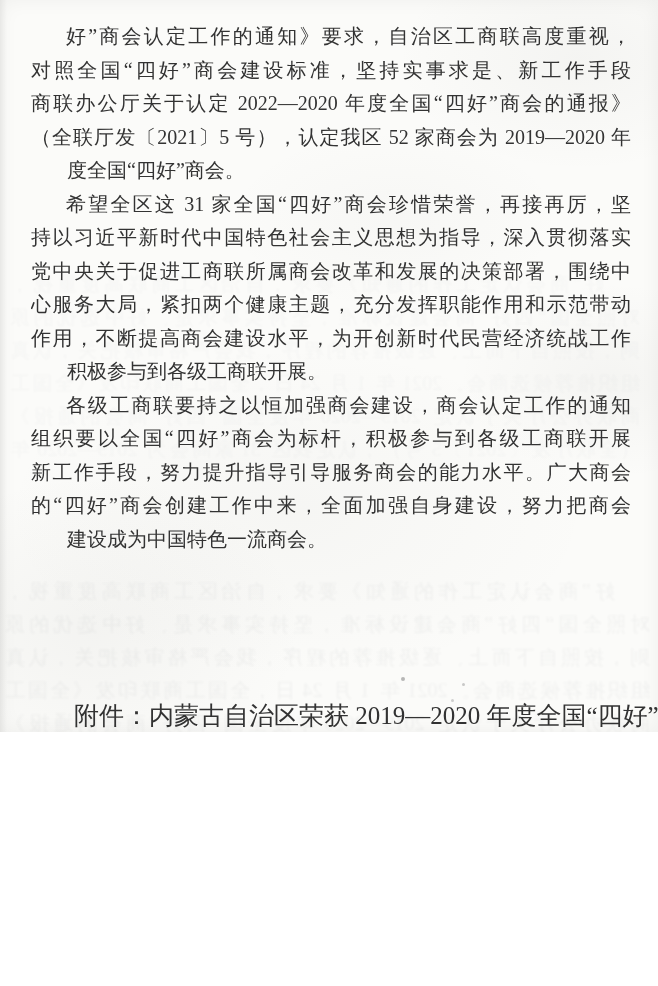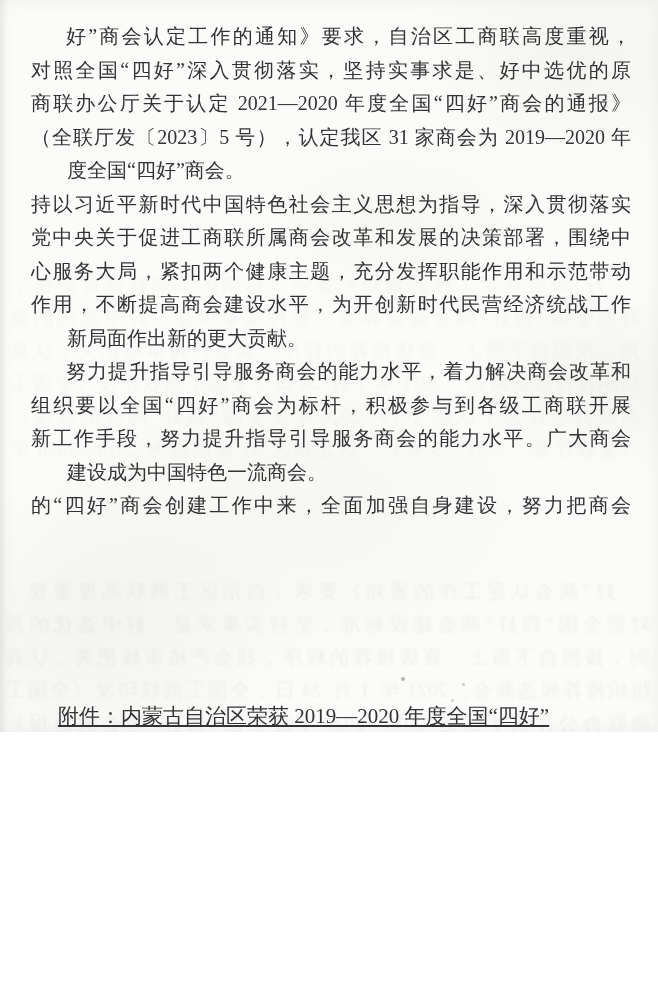--- a/index.html
+++ b/index.html
@@ -18,21 +18,21 @@
   .page::after{content:"";position:absolute;inset:0;box-shadow:inset 0 0 20px rgba(0,0,0,.05);pointer-events:none;}
 
   
   .bodytext{position:absolute;left:31px;top:20px;width:600px;font-size:20px;line-height:33.5px;}
   .bline{text-align:justify;height:33.5px;overflow:hidden;}
   .jl{text-align-last:justify;}
   .el{text-align-last:left;margin-left:36px;}
   .ind{text-indent:35px;}
 
   
-  .attach1{position:absolute;left:58px;top:702px;font-size:21px;line-height:28px;white-space:nowrap;text-decoration:underline;}
+  .attach1{position:absolute;left:74px;top:702px;font-size:25px;line-height:28px;white-space:nowrap;}
   .attach2{position:absolute;left:119px;top:742px;font-size:20px;line-height:28px;white-space:nowrap;}
 
   
   .sig-org{position:absolute;left:266px;top:839px;font-size:21px;line-height:28px;white-space:nowrap;}
   .sig-date{position:absolute;left:302px;top:876px;font-size:15px;line-height:28px;white-space:nowrap;}
   .pagenum{position:absolute;left:262px;top:934px;font-size:20px;letter-spacing:4px;color:#3a3a3a;}
 
   
   .ghost{position:absolute;transform:scaleX(-1);color:#384048;filter:blur(1.1px);
          font-size:20px;line-height:33px;overflow:hidden;pointer-events:none;}
@@ -76,34 +76,35 @@
       <div class="bline ind jl">希望全区这 31 家全国“四好”商会珍惜荣誉，再接再厉，坚</div>
       <div class="bline jl">持以习近平新时代中国特色社会主义思想为指导，深入贯彻落实</div>
       <div class="bline jl">党中央关于促进工商联所属商会改革和发展的决策部署，围绕中</div>
       <div class="bline jl">心服务大局，紧扣两个健康主题，充分发挥职能作用和示范带动</div>
       <div class="bline jl">作用，不断提高商会建设水平，为开创新时代民营经济统战工作</div>
       <div class="bline el">新局面作出新的更大贡献。</div>
     </div>
 
   <div class="bodytext">
       <div class="bline ind jl">好”商会认定工作的通知》要求，自治区工商联高度重视，</div>
-      <div class="bline jl">对照全国“四好”深入贯彻落实，坚持实事求是、好中选优的原</div>
-      <div class="bline jl">商联办公厅关于认定 2021—2020 年度全国“四好”商会的通报》</div>
-      <div class="bline jl">（全联厅发〔2023〕5 号），认定我区 31 家商会为 2019—2020 年</div>
+      <div class="bline jl">对照全国“四好”商会建设标准，坚持实事求是、新工作手段</div>
+      <div class="bline jl">商联办公厅关于认定 2022—2020 年度全国“四好”商会的通报》</div>
+      <div class="bline jl">（全联厅发〔2021〕5 号），认定我区 52 家商会为 2019—2020 年</div>
       <div class="bline el">度全国“四好”商会。</div>
+      <div class="bline ind jl">希望全区这 31 家全国“四好”商会珍惜荣誉，再接再厉，坚</div>
       <div class="bline jl">持以习近平新时代中国特色社会主义思想为指导，深入贯彻落实</div>
       <div class="bline jl">党中央关于促进工商联所属商会改革和发展的决策部署，围绕中</div>
       <div class="bline jl">心服务大局，紧扣两个健康主题，充分发挥职能作用和示范带动</div>
       <div class="bline jl">作用，不断提高商会建设水平，为开创新时代民营经济统战工作</div>
-      <div class="bline el">新局面作出新的更大贡献。</div>
-      <div class="bline ind jl">努力提升指导引导服务商会的能力水平，着力解决商会改革和</div>
+      <div class="bline el">积极参与到各级工商联开展。</div>
+      <div class="bline ind jl">各级工商联要持之以恒加强商会建设，商会认定工作的通知</div>
       <div class="bline jl">组织要以全国“四好”商会为标杆，积极参与到各级工商联开展</div>
       <div class="bline jl">新工作手段，努力提升指导引导服务商会的能力水平。广大商会</div>
+      <div class="bline jl">的“四好”商会创建工作中来，全面加强自身建设，努力把商会</div>
       <div class="bline el">建设成为中国特色一流商会。</div>
-      <div class="bline jl">的“四好”商会创建工作中来，全面加强自身建设，努力把商会</div>
     </div>
 
   <div class="attach1">附件：内蒙古自治区荣获 2019—2020 年度全国“四好”</div>
   <div class="attach2">再接再厉</div>
 
   <div class="sig-org">内蒙古自治区工商业联合会</div>
   <div class="sig-date">2021 年 1 月 28 日</div>
 
   <div class="pagenum">-2-</div>
 

